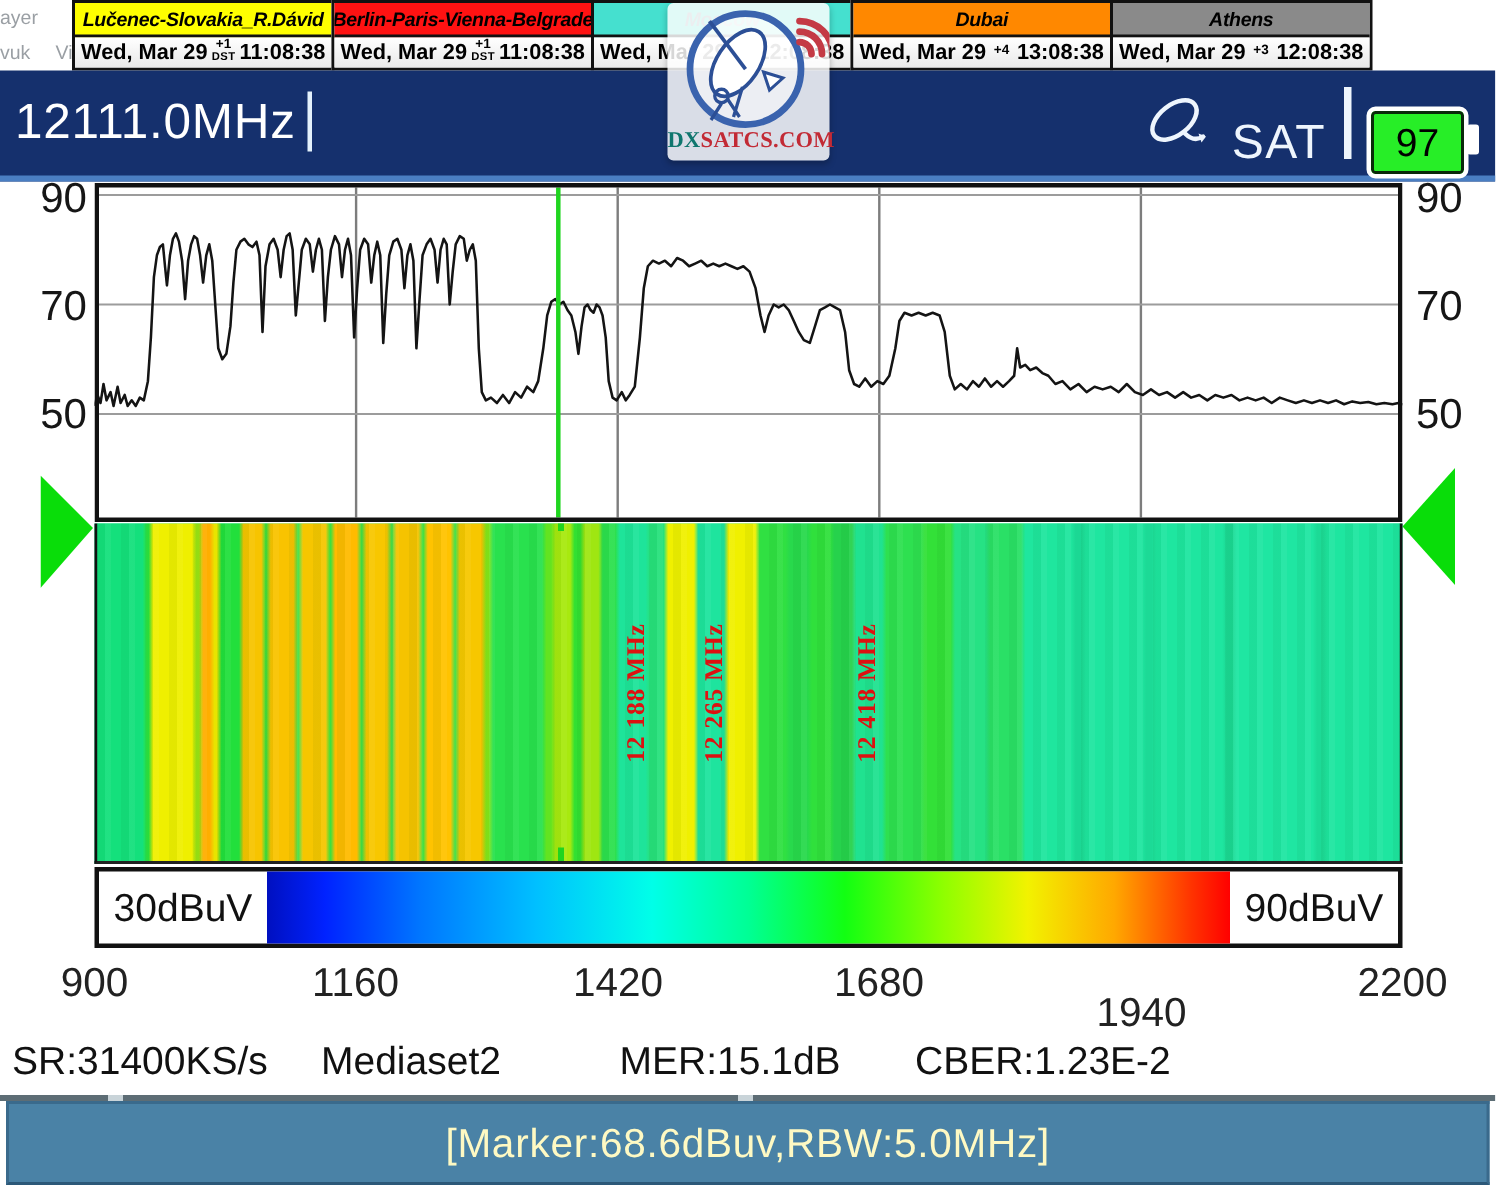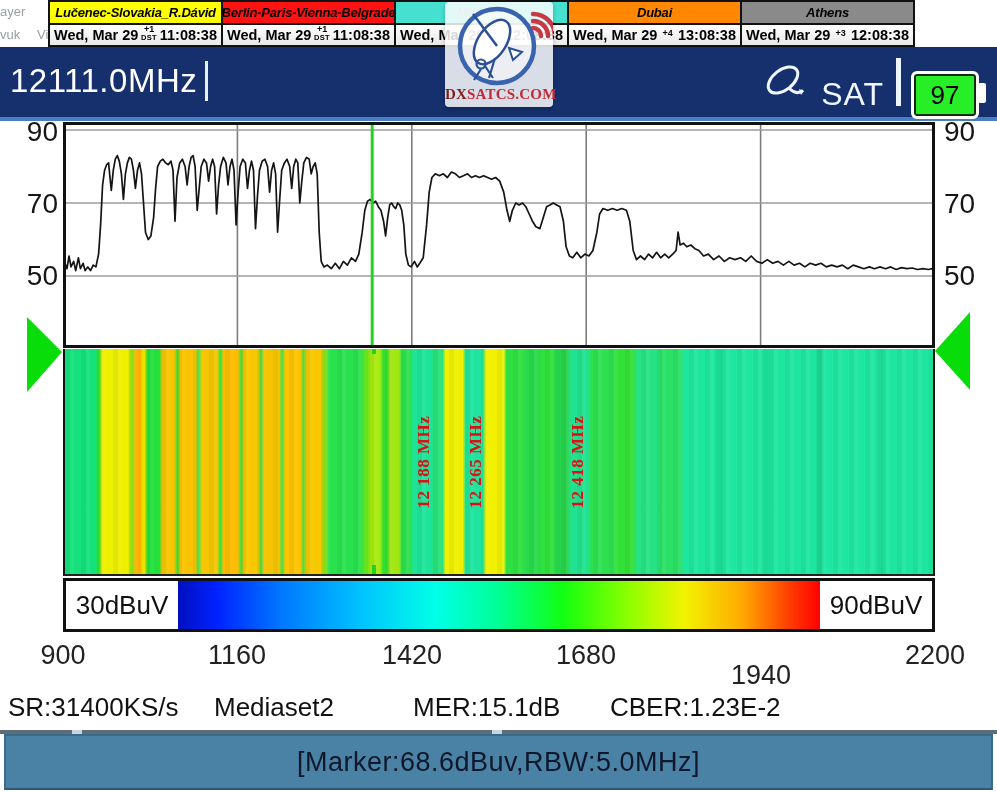--- a/index.html
+++ b/index.html
@@ -28,21 +28,21 @@
   .vsep{width:5px;height:48px;background:#eef5fd;margin:0 10px 0 12px;}
   .battery{position:relative;width:62px;height:42px;background:#27ee27;border:3px solid #fff;
            box-shadow:inset 0 0 0 2px #0a290a;border-radius:6px;display:flex;align-items:center;justify-content:center;
            font-size:26px;color:#062;color:#071;color:#052;color:#000;margin-right:10px;margin-top:26px;}
   .nub{position:absolute;right:-10px;top:9px;width:8px;height:20px;background:#fff;border-radius:2px;}
   
   .logo{position:absolute;left:445px;top:2px;width:108px;height:105px;background:rgba(255,255,255,.84);
         border-radius:4px;box-shadow:0 2px 4px rgba(0,0,0,.25);text-align:center;}
   .logotxt{position:absolute;left:0;right:0;bottom:4px;font-family:"Liberation Serif",serif;
            font-weight:bold;font-size:15px;letter-spacing:.2px;}
-  .logotxt .dx{color:#7f1d1d;} .logotxt .rest{color:#c22a35;}
+  .logotxt .dx{color:#0f766e;} .logotxt .rest{color:#c22a35;}
   
   .ylab{position:absolute;font-size:28px;color:#161616;transform:translateY(-50%);}
   .plot{position:absolute;left:63px;top:122px;width:872px;height:226px;background:#fff;}
   .tri{position:absolute;}
   
   .waterfall{position:absolute;left:63px;top:349px;width:872px;height:227px;box-sizing:border-box;
              border-left:2px solid #111;border-right:2px solid #111;border-bottom:2px solid #222;background:#17e08e;}
   .wf-bg{position:absolute;inset:0;}
   .wf-tex{position:absolute;inset:0;background:repeating-linear-gradient(90deg,
           rgba(0,70,0,.05) 0 5px, rgba(255,255,255,.05) 5px 9px, rgba(0,0,0,0) 9px 16px);}
@@ -55,21 +55,21 @@
         box-sizing:border-box;background:#fff;display:flex;}
   .clab{width:112px;display:flex;align-items:center;justify-content:center;font-size:26px;color:#111;}
   .cgrad{flex:1;height:100%;}
   
   .xlab{position:absolute;top:640px;font-size:27px;color:#222;transform:translateX(-50%);white-space:nowrap;}
   .stat{position:absolute;top:692px;font-size:26px;color:#111;white-space:nowrap;}
   .divider{position:absolute;left:0;top:730px;width:997px;height:4px;background:#5d6d75;}
   .dnotch{position:absolute;top:730px;height:4px;width:10px;background:#c9d4d9;}
   .mbar{position:absolute;left:4px;top:734px;width:989px;height:56px;background:#4a82a6;
         border:2px solid #3a6a8c;border-bottom-color:#2c5878;box-sizing:border-box;
-        display:flex;align-items:center;justify-content:center;color:#0f172a;font-size:27px;letter-spacing:.5px;}
+        display:flex;align-items:center;justify-content:center;color:#fef9c3;font-size:27px;letter-spacing:.5px;}
 </style>
 </head>
 <body>
 
 <div id="screen">
 
   <div class="clockbar">
     <span class="frag" style="left:0;top:4px">ayer</span>
     <span class="frag" style="left:0;top:27px">vuk</span>
     <span class="frag" style="left:37px;top:27px">Vid</span>

